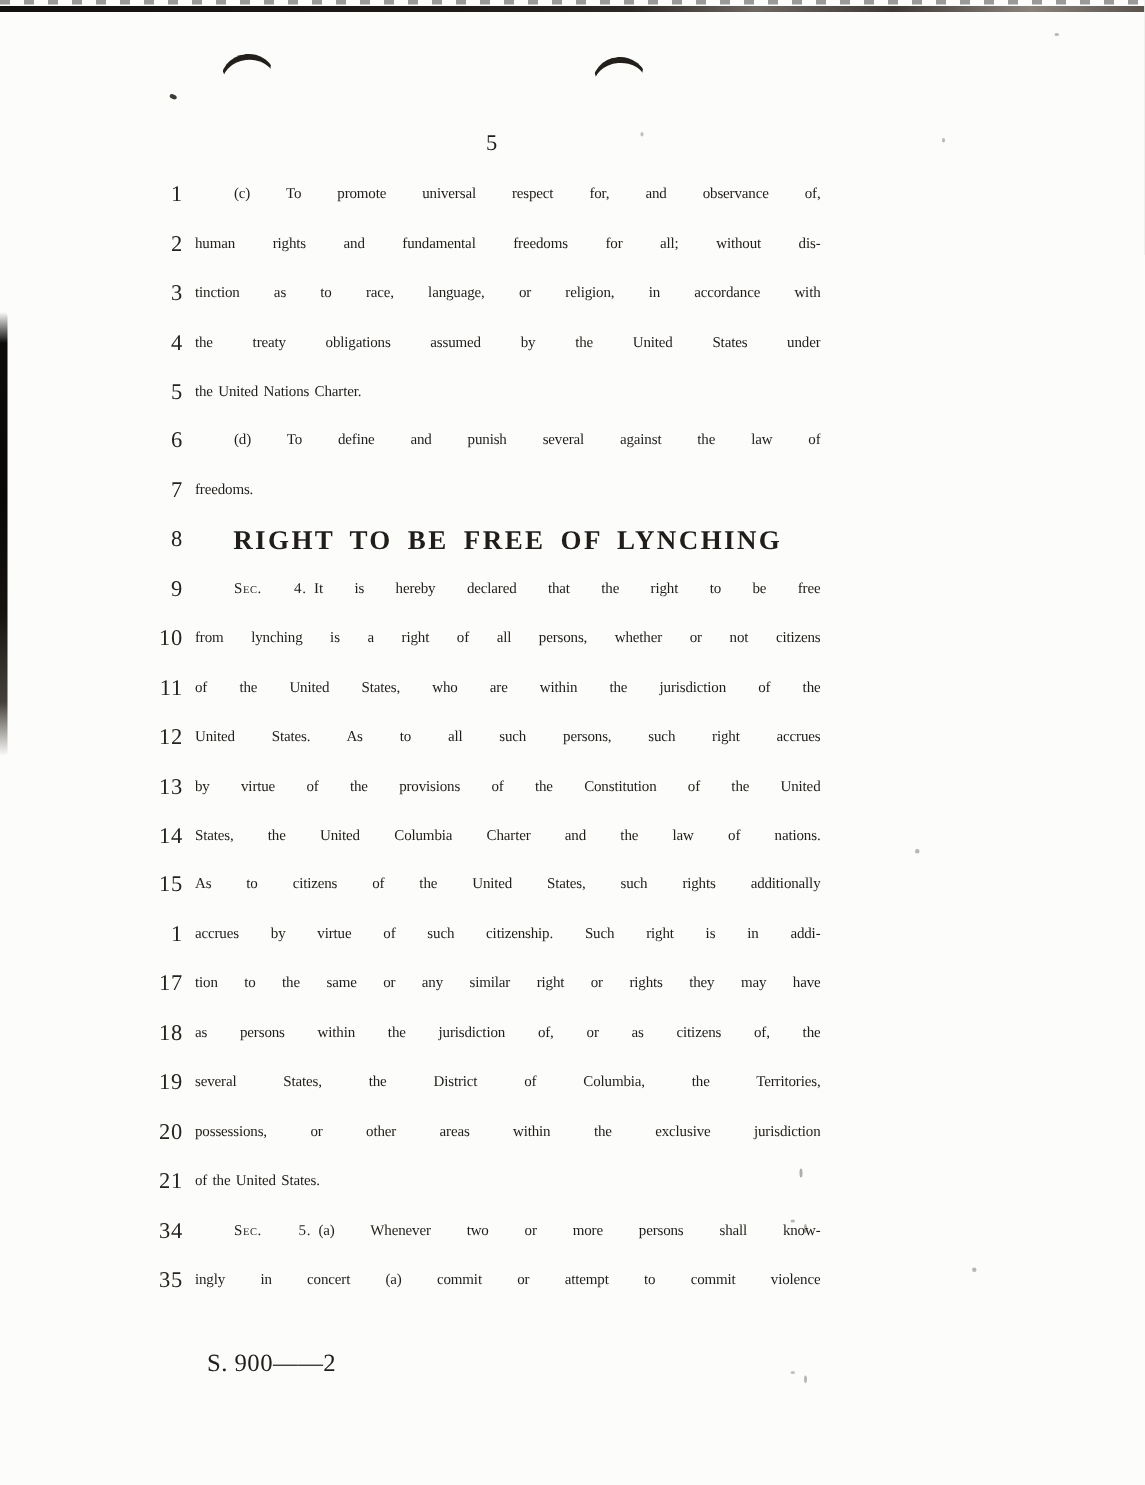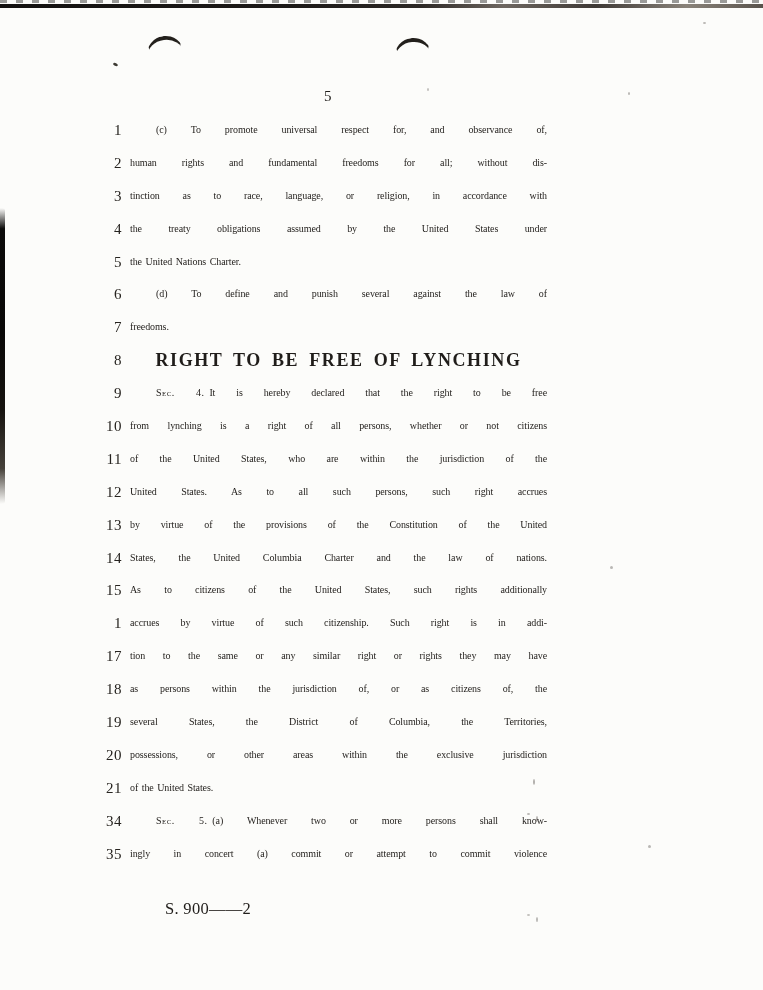--- a/index.html
+++ b/index.html
@@ -71,21 +71,21 @@
   .text.justify::after{content:"";display:inline-block;width:100%;height:0;}
   .text.indent{text-indent:26px;}
   .text.heading{
     text-align:center;font-weight:bold;
     font-size:18px;letter-spacing:1.6px;word-spacing:4px;
   }
   .sc{font-variant:small-caps;letter-spacing:.4px;}
   .sc:not(:empty){margin-right:5px;}
   
   .footer{
-    position:absolute;left:165px;top:899px;
+    position:absolute;left:138px;top:899px;
     font-size:16.5px;letter-spacing:.3px;
   }
 </style>
 </head>
 <body>
 
 <div class="page">
 
   <div class="top-dash"></div>
   <div class="top-line"></div>

